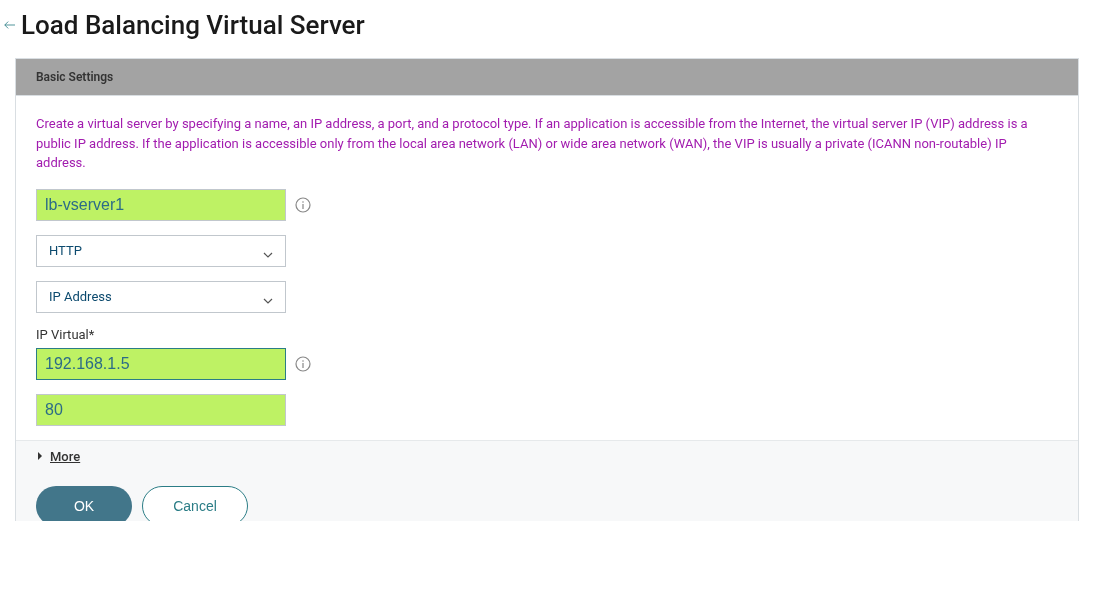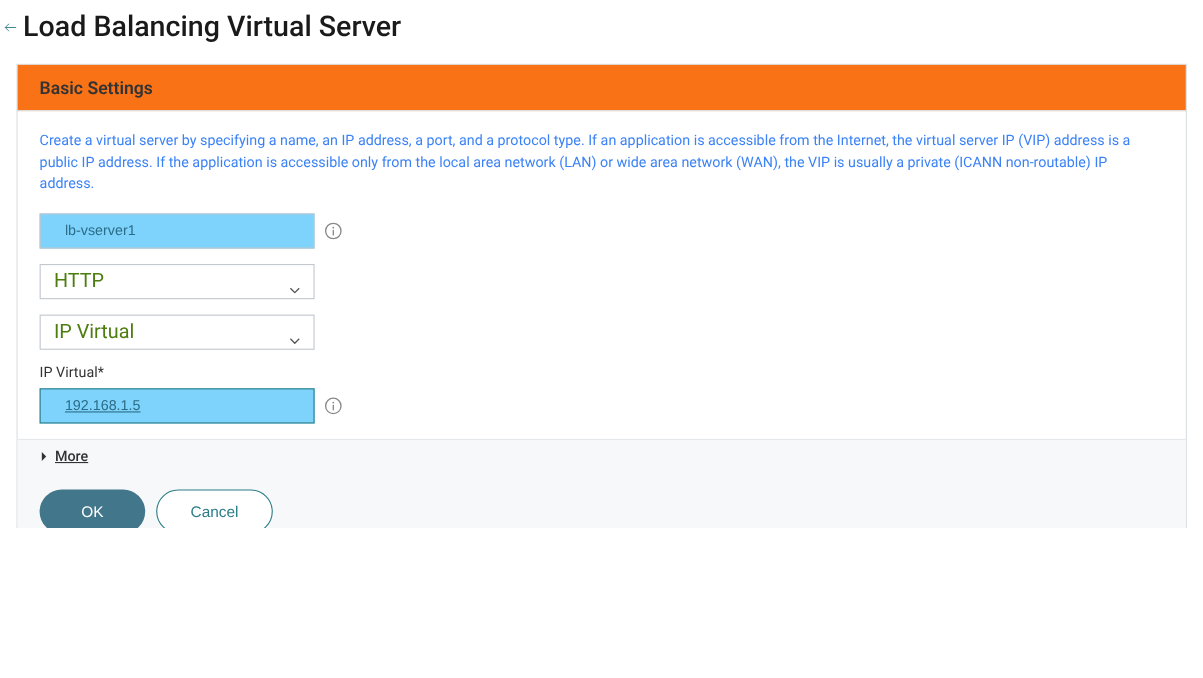--- a/index.html
+++ b/index.html
@@ -36,67 +36,66 @@
       font-weight: 500;
       color: #1a1a1a;
       margin-left: 6px;
     }
     .panel {
       margin-left: 15px;
       border: 1px solid #d9dee2;
       background: #fff;
     }
     .panel-header {
-      background: #f97316;
+      background: #a3a3a3;
       border-bottom: 1px solid #d9dee2;
       padding: 11px 20px;
-      font-size: 16px;
+      font-size: 12px;
       font-weight: 600;
       color: #333;
     }
     .description {
       font-size: 13px;
-      color: #3b82f6;
+      color: #a21caf;
       line-height: 1.5;
       margin-bottom: 16px;
     }
     .form-group {
       margin-bottom: 14px;
     }
     .form-label {
       display: block;
       font-size: 13px;
       color: #333;
       margin-bottom: 6px;
     }
     .input-row {
       display: flex;
       align-items: center;
     }
     .text-input {
       width: 250px;
       height: 32px;
       border: 1px solid #c1c7cd;
-      padding: 0 22px;
-      font-size: 13px;
+      padding: 0 8px;
+      font-size: 16px;
       color: #2c6c87;
-      background: #7dd3fc;
+      background: #bef264;
       outline: none;
     }
     .text-input.focused {
       border: 1px solid #2b7d86;
-      text-decoration: underline;
     }
     .select-input {
       width: 250px;
       height: 32px;
       border: 1px solid #c1c7cd;
       padding: 0 12px;
-      font-size: 18px;
-      color: #4d7c0f;
+      font-size: 13px;
+      color: #0c4a6e;
       background: #fff;
       display: flex;
       align-items: center;
       justify-content: space-between;
       cursor: pointer;
     }
     .chevron-down {
       width: 10px;
       height: 10px;
     }
@@ -205,21 +204,21 @@
                   <path d="M1 1 L5 5 L9 1" stroke="#555" stroke-width="1.2" fill="none"></path>
                 </svg>
             </span>
           </div>
         </div>
       </div>
 
       <div class="form-group">
         <div class="input-row">
           <div class="select-input">
-            <span>IP Virtual</span>
+            <span>IP Address</span>
             <span class="chevron-down">
               <svg width="10" height="6" viewBox="0 0 10 6">
                   <path d="M1 1 L5 5 L9 1" stroke="#555" stroke-width="1.2" fill="none"></path>
                 </svg>
             </span>
           </div>
         </div>
       </div>
 
       <div class="form-group">
@@ -230,20 +229,23 @@
             <svg width="16" height="16" viewBox="0 0 16 16">
               <circle cx="8" cy="8" r="7" stroke="#888" stroke-width="1.2" fill="none"></circle>
               <circle cx="8" cy="5" r="0.8" fill="#888"></circle>
               <rect x="7.4" y="7" width="1.2" height="5" fill="#888"></rect>
             </svg>
           </span>
         </div>
       </div>
 
       <div class="form-group">
+        <div class="input-row">
+          <input type="text" class="text-input" value="80" style="">
+        </div>
       </div>
 
       <div class="more-section">
         <span class="more-caret">
           <svg width="8" height="10" viewBox="0 0 8 10">
               <path d="M2 1 L6 5 L2 9 Z" fill="#333"></path>
             </svg>
         </span>
         <span class="more-label">More</span>
       </div>

